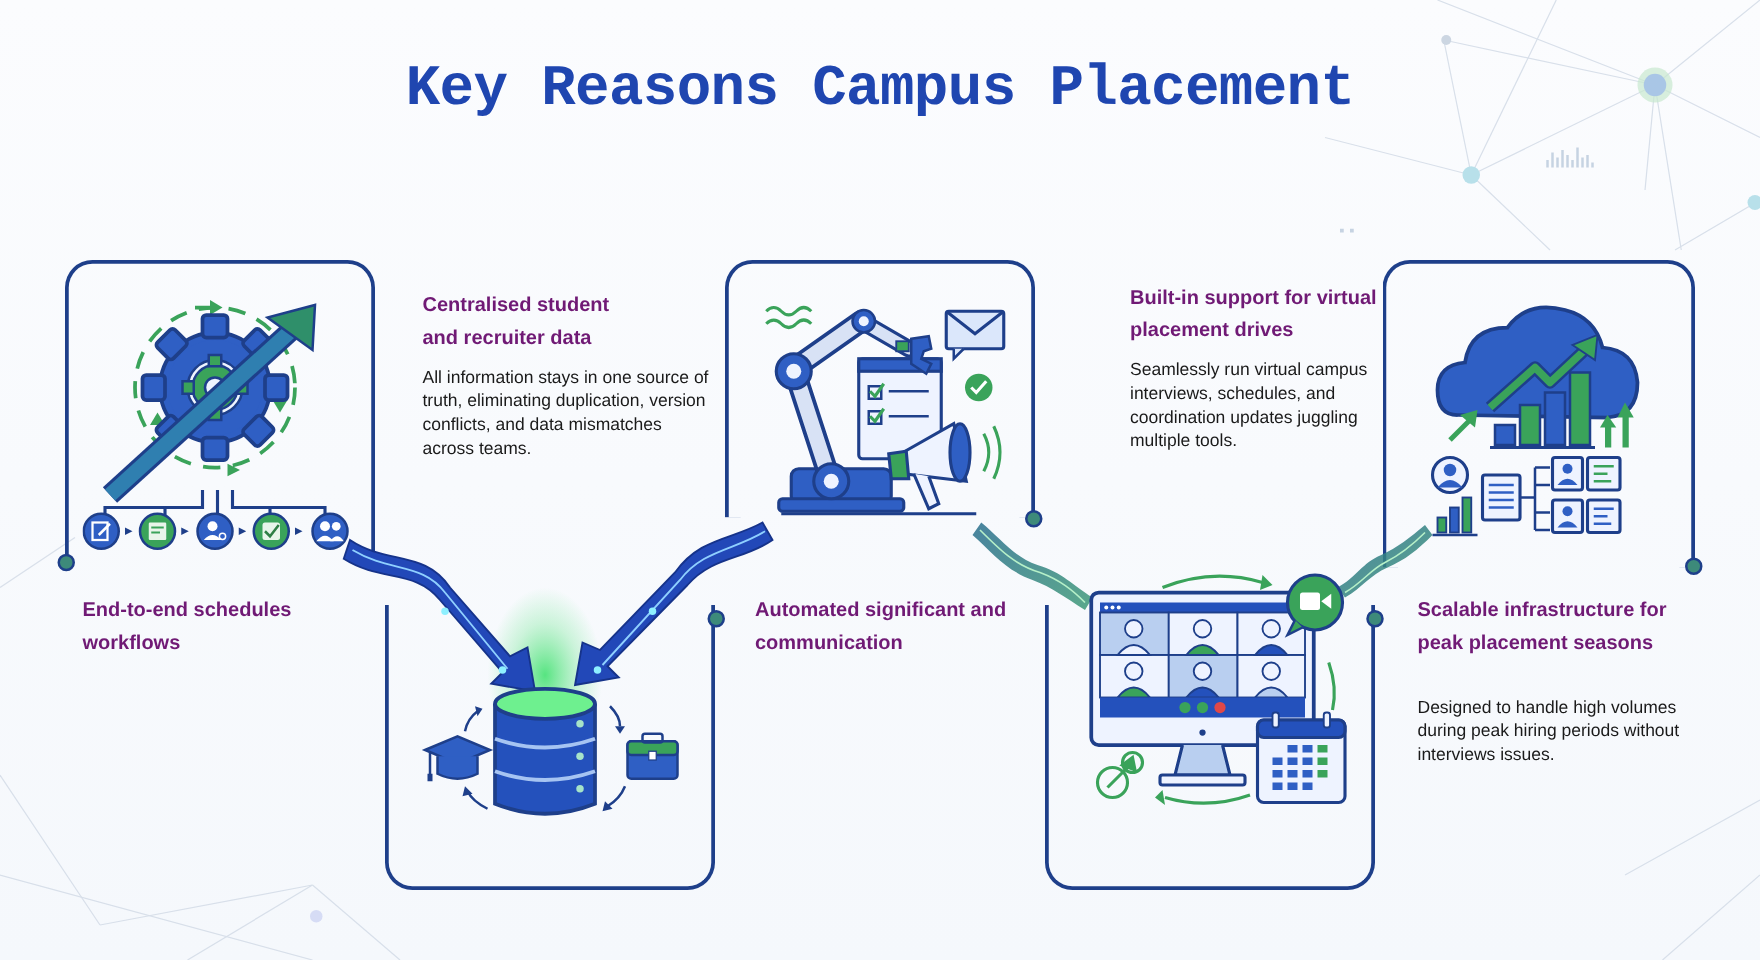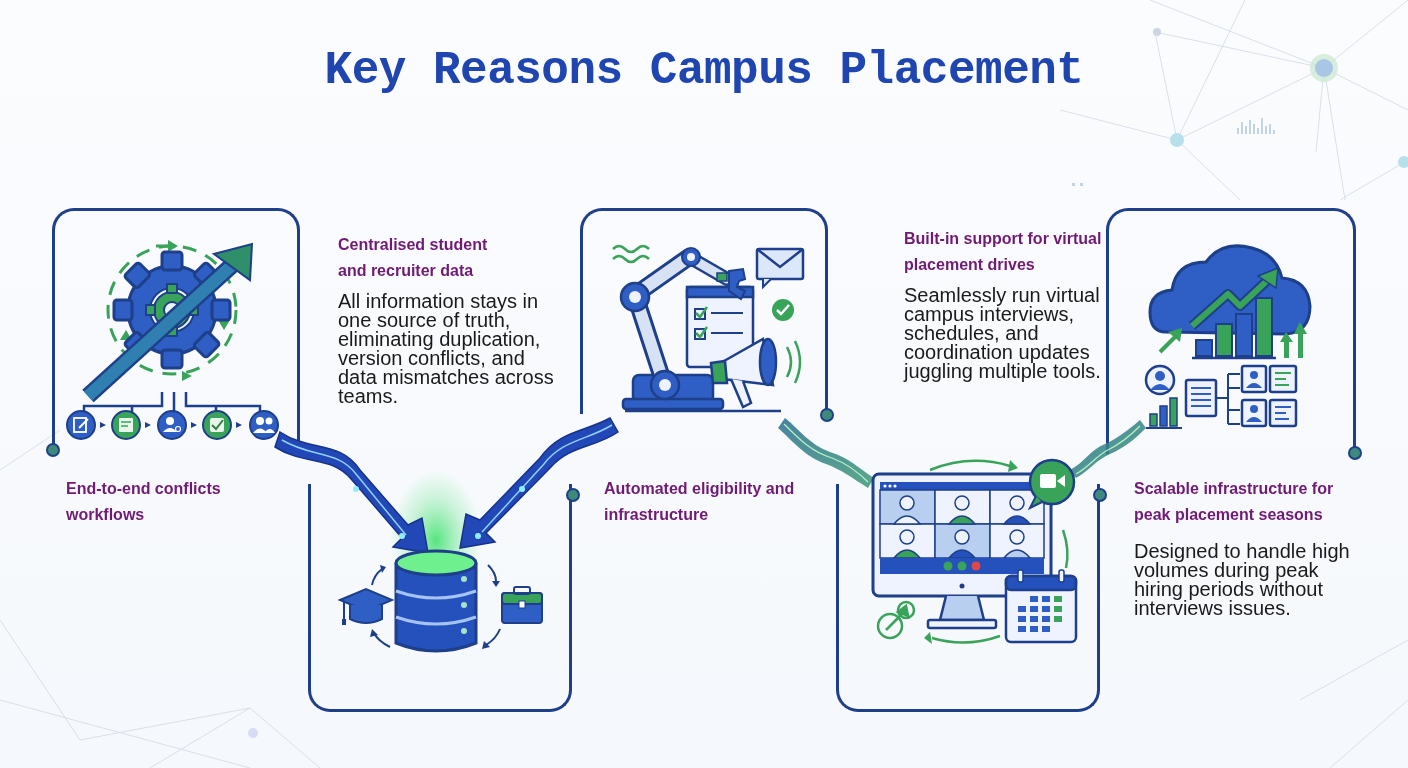--- a/index.html
+++ b/index.html
@@ -28,21 +28,21 @@
   .dot {
     position: absolute; width: 14px; height: 14px; border-radius: 50%;
     background: #3d8a7a; border: 2px solid #1e3f8a;
   }
   .card-text { position: absolute; }
   .card-title {
     font-weight: bold; font-size: 16px; line-height: 26px; color: #701a75;
     margin-bottom: 8px;
   }
   .card-body {
-    font-size: 20px; line-height: 19px; color: #1a1a1a;
+    font-size: 14px; line-height: 19px; color: #1a1a1a;
   }
   .illus { position: absolute; }
   svg { display: block; }
 </style>
 </head>
 <body>
 
 <svg class="bg-net" width="1408" height="768" viewBox="0 0 1408 768">
   <g stroke="#d5dde8" stroke-width="1" fill="none" opacity="0.9">
     <line x1="1150" y1="0" x2="1324" y2="68"></line>
@@ -101,39 +101,39 @@
 <div class="frame top" style="left:580px; top:208px; width:248px; height:206px;"></div>
 <div class="dot" style="left:820px; top:408px;"></div>
 
 <div class="frame bottom" style="left:836px; top:484px; width:264px; height:228px;"></div>
 <div class="dot" style="left:1093px; top:488px;"></div>
 
 <div class="frame top" style="left:1106px; top:208px; width:250px; height:246px;"></div>
 <div class="dot" style="left:1348px; top:446px;"></div>
 
 <div class="card-text" style="left:66px; top:476px; width:230px;">
-  <div class="card-title">End-to-end conflicts workflows</div>
+  <div class="card-title">End-to-end schedules workflows</div>
 </div>
 
 <div class="card-text" style="left:338px; top:232px; width:230px;">
   <div class="card-title" style="width:160px;">Centralised student and recruiter data</div>
   <div class="card-body">All information stays in one source of truth, eliminating duplication, version conflicts, and data mismatches across teams.</div>
 </div>
 
 <div class="card-text" style="left:604px; top:476px; width:215px;">
-  <div class="card-title">Automated eligibility and infrastructure</div>
+  <div class="card-title">Automated significant and communication</div>
 </div>
 
 <div class="card-text" style="left:888px; top:226px; width:230px;margin-left:16px;">
   <div class="card-title">Built-in support for virtual placement drives</div>
   <div class="card-body">Seamlessly run virtual campus interviews, schedules, and coordination updates juggling multiple tools.</div>
 </div>
 
 <div class="card-text" style="left:1134px; top:476px; width:220px;">
-  <div class="card-title" style="margin-bottom:14px;">Scalable infrastructure for peak placement seasons</div>
+  <div class="card-title" style="margin-bottom:28px;">Scalable infrastructure for peak placement seasons</div>
   <div class="card-body">Designed to handle high volumes during peak hiring periods without interviews issues.</div>
 </div>
 
 <svg class="illus" style="left:0; top:0;" width="1408" height="768" viewBox="0 0 1408 768">
   <defs>
     <radialGradient id="glow" cx="50%" cy="50%" r="50%">
       <stop offset="0%" stop-color="#4ee37a" stop-opacity="0.95"></stop>
       <stop offset="60%" stop-color="#7ae89a" stop-opacity="0.35"></stop>
       <stop offset="100%" stop-color="#7ae89a" stop-opacity="0"></stop>
     </radialGradient>

